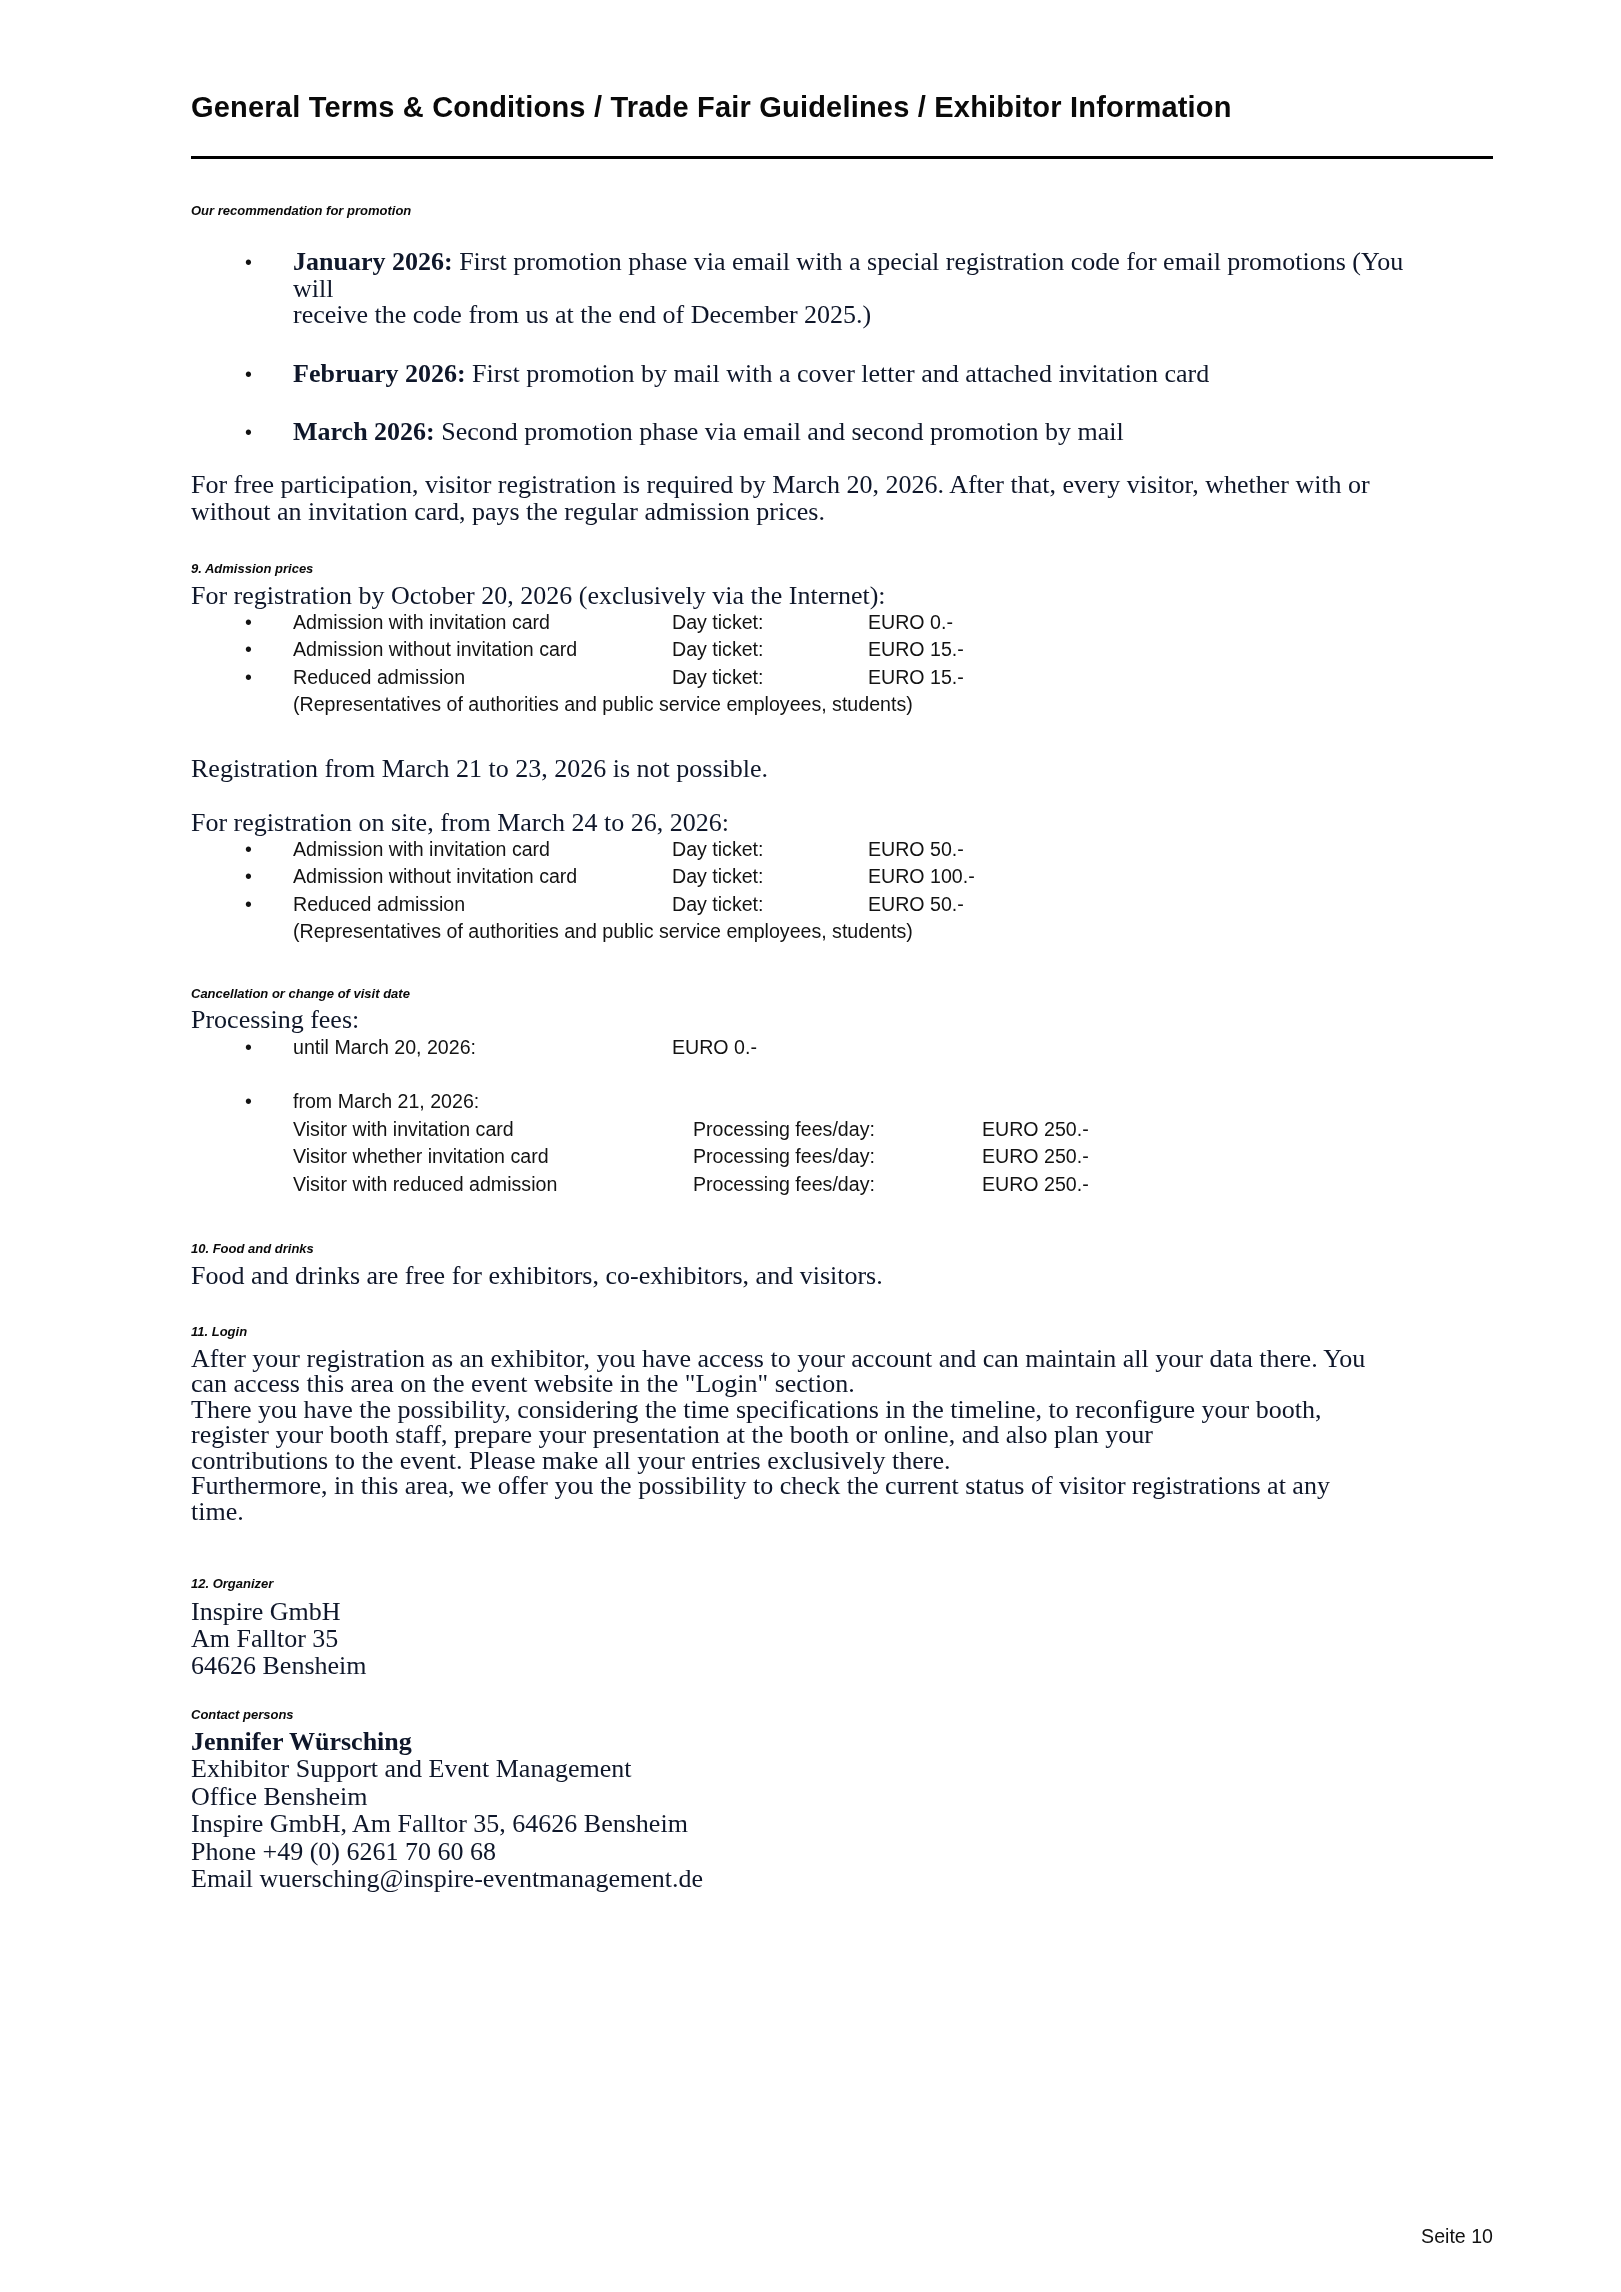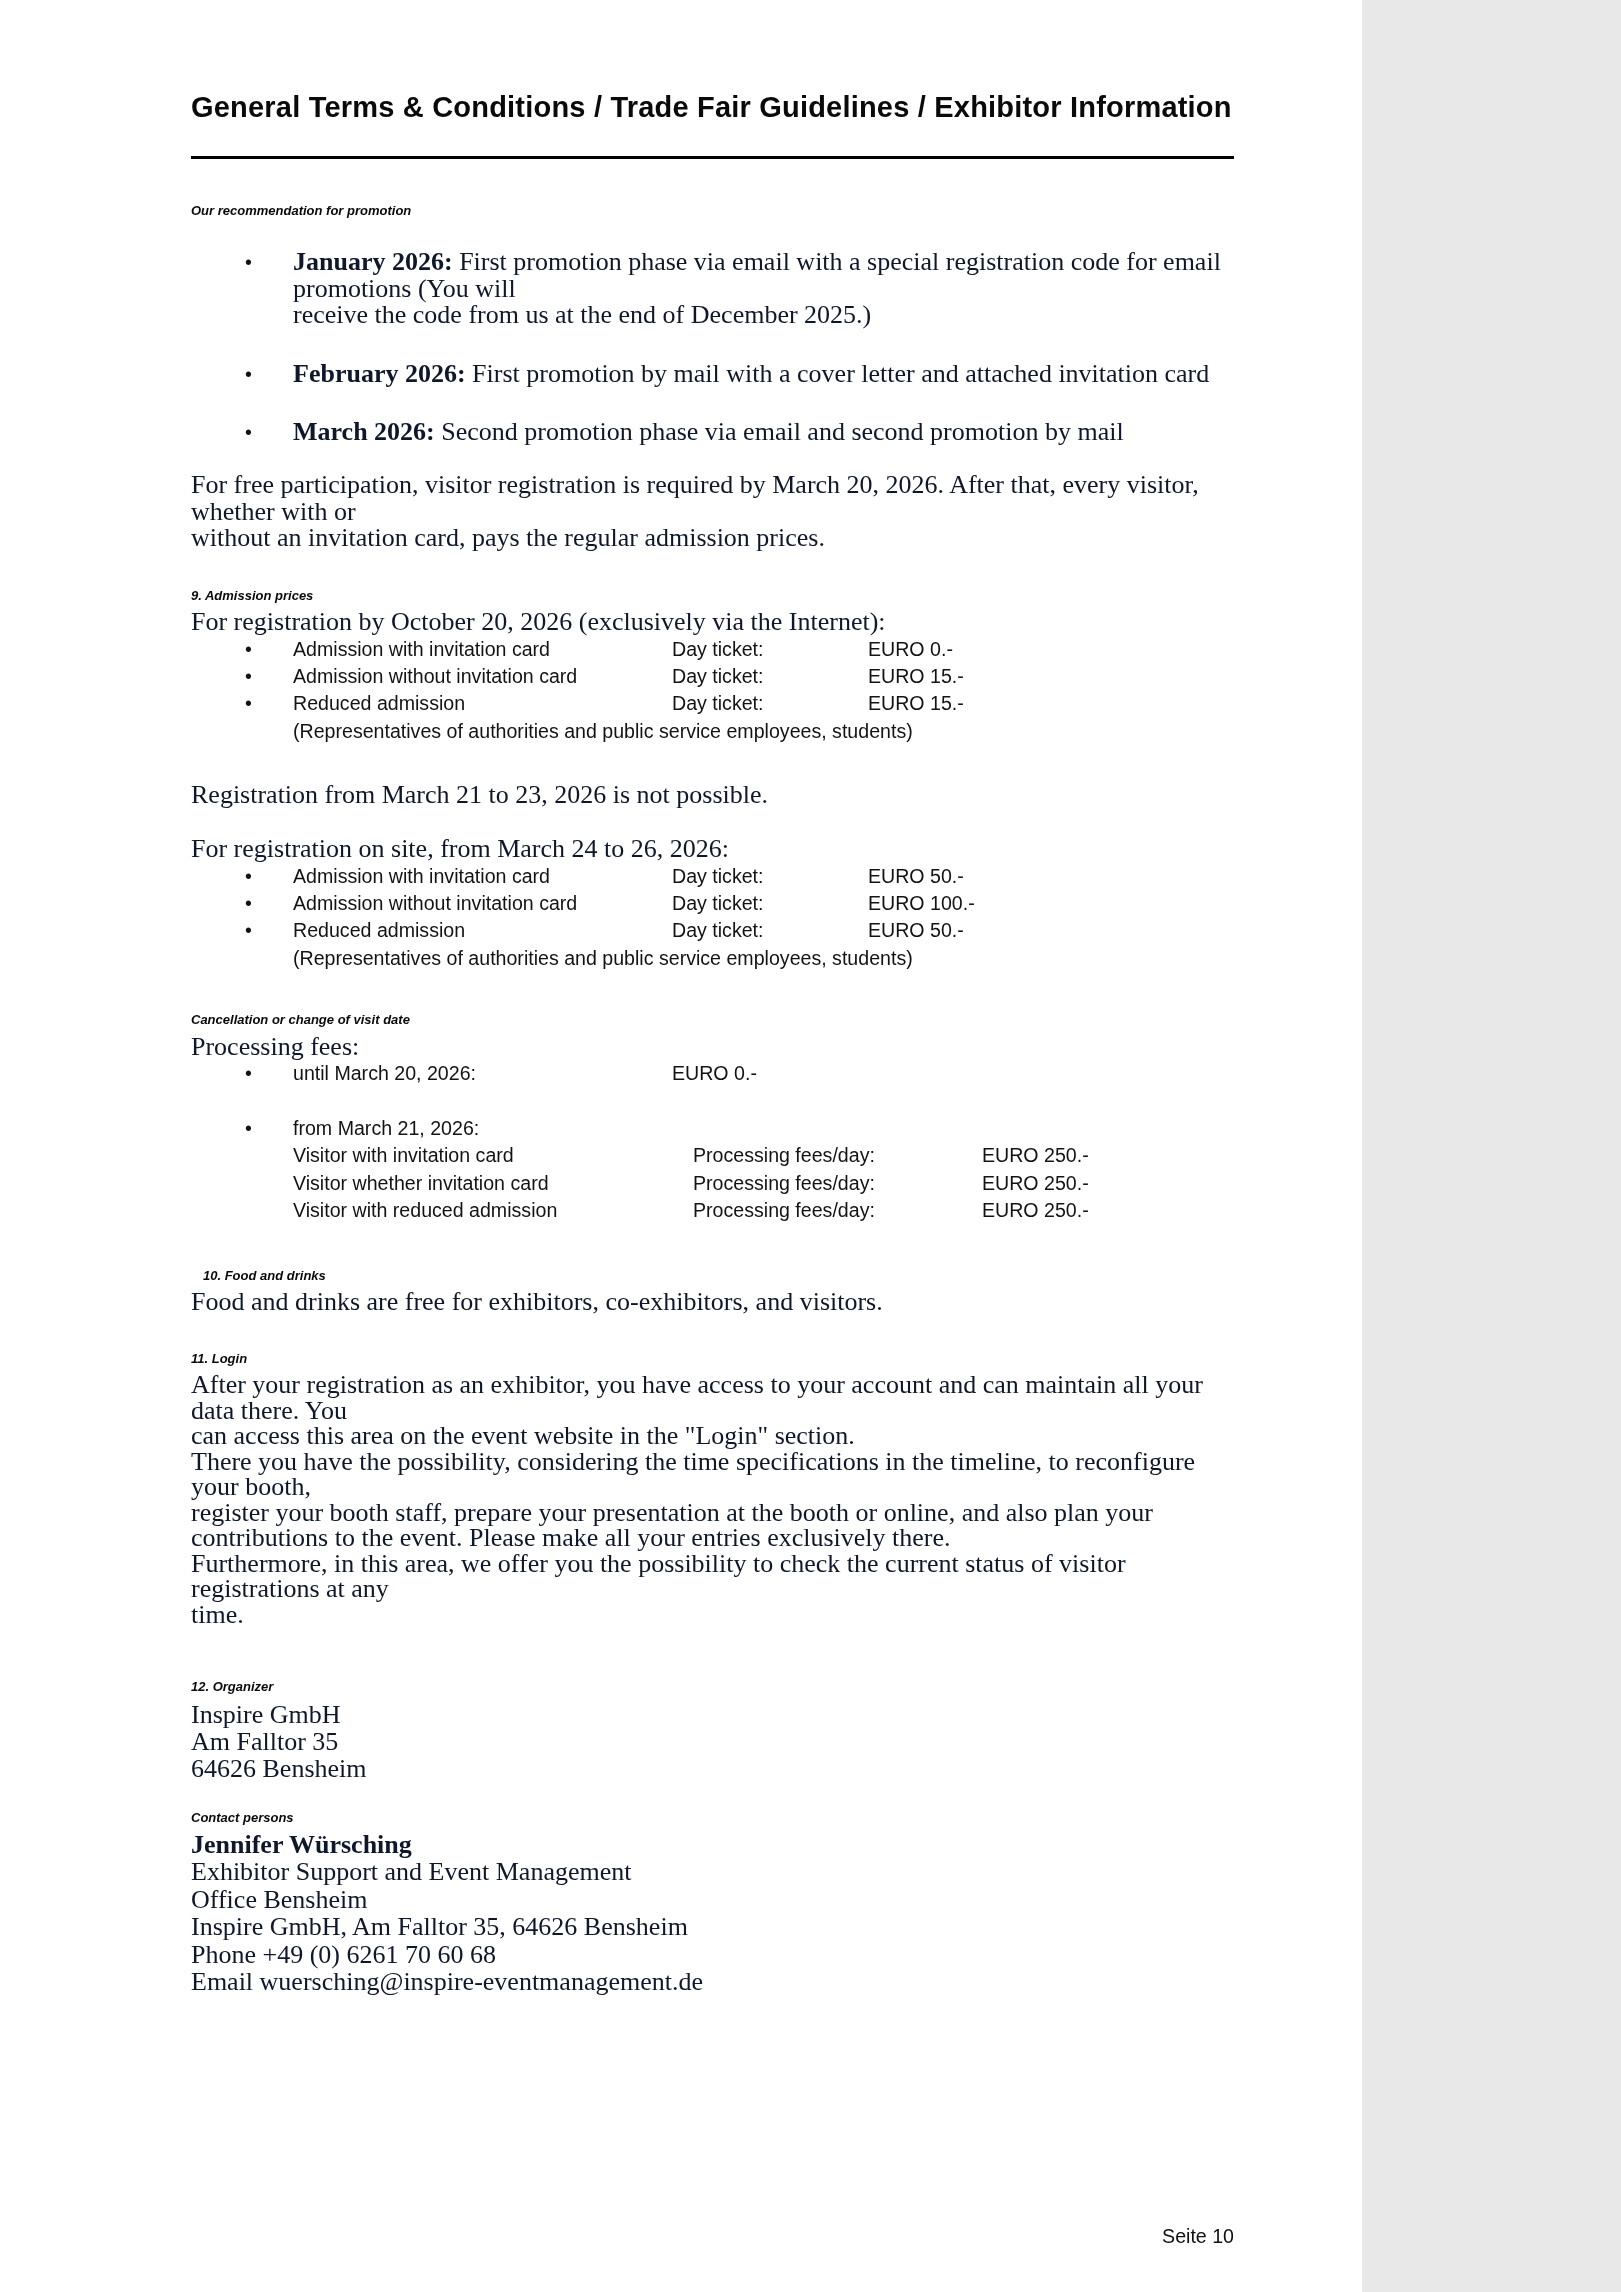--- a/index.html
+++ b/index.html
@@ -1,18 +1,18 @@
 <!DOCTYPE html>
 <html><head>
 <meta charset="utf-8">
 <style>
   html,body{margin:0;padding:0;background:#e8e8e8;}
   .page{
     position:relative;
-    width:1362px;height:2293px;
+    width:1621px;height:2293px;
     background:#ffffff;
     font-family:"Liberation Sans", sans-serif;
     color:#111;
     box-sizing:border-box;
     padding:90px 128px 0 191px;
     overflow:hidden;
   }
   .title{
     font-size:29px;font-weight:bold;color:#0a0a0a;
     letter-spacing:0.2px;line-height:35px;margin:0;
@@ -153,21 +153,21 @@
     <span class="c1">Visitor whether invitation card</span>
     <span class="c2w">Processing fees/day:</span>
     <span>EURO 250.-</span>
   </div>
   <div class="cols rowline indent">
     <span class="c1">Visitor with reduced admission</span>
     <span class="c2w">Processing fees/day:</span>
     <span>EURO 250.-</span>
   </div>
 
-  <div class="h-bi" style="margin-top:38px;margin-left:12px;">10. Food and drinks</div>
+  <div class="h-bi" style="margin-top:38px;">10. Food and drinks</div>
   <div class="body-text">Food and drinks are free for exhibitors, co-exhibitors, and visitors.</div>
 
   <div class="h-bi" style="margin-top:30px;">11. Login</div>
   <div class="body-text preline" style="line-height:25.5px;">After your registration as an exhibitor, you have access to your account and can maintain all your data there. You
 can access this area on the event website in the "Login" section.
 There you have the possibility, considering the time specifications in the timeline, to reconfigure your booth,
 register your booth staff, prepare your presentation at the booth or online, and also plan your
 contributions to the event. Please make all your entries exclusively there.
 Furthermore, in this area, we offer you the possibility to check the current status of visitor registrations at any
 time.</div>

